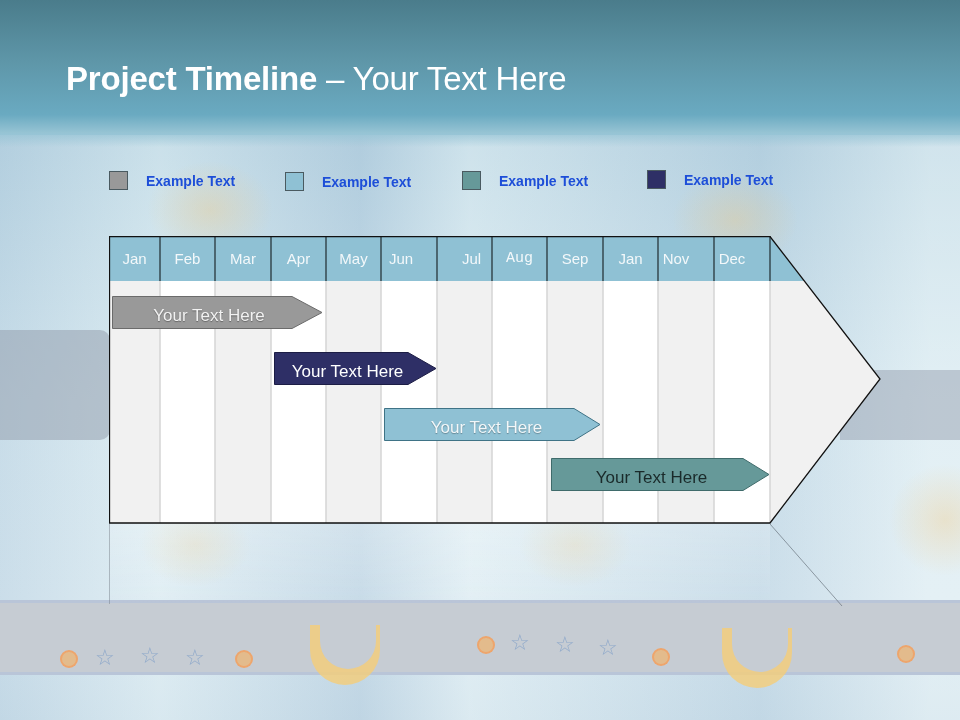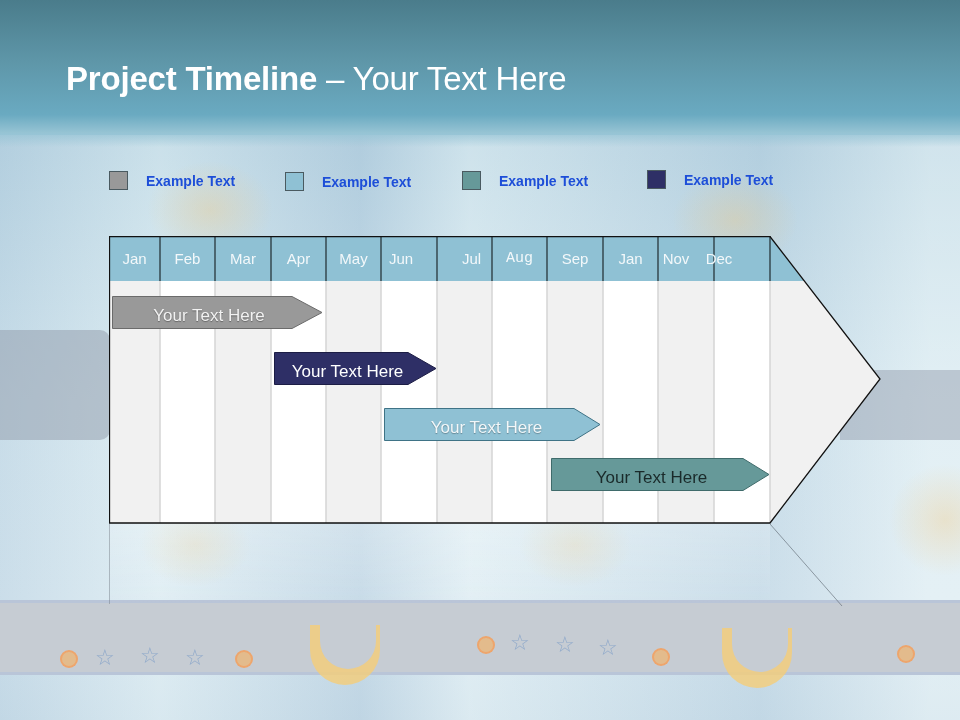--- a/index.html
+++ b/index.html
@@ -197,21 +197,21 @@
   <div class="month" style="left:51px;width:55px;">Feb</div>
   <div class="month" style="left:106px;width:56px;">Mar</div>
   <div class="month" style="left:162px;width:55px;">Apr</div>
   <div class="month" style="left:217px;width:55px;">May</div>
   <div class="month" style="left:272px;width:40px;">Jun</div>
   <div class="month" style="left:328px;width:69px;">Jul</div>
   <div class="month" style="left:383px;width:55px;font-family:Liberation Mono, monospace;">Aug</div>
   <div class="month" style="left:438px;width:56px;">Sep</div>
   <div class="month" style="left:494px;width:55px;">Jan</div>
   <div class="month" style="left:549px;width:36px;">Nov</div>
-  <div class="month" style="left:582px;width:56px;">Dec</div>
+  <div class="month" style="left:595px;width:56px;">Dec</div>
 
   <div class="bar" style="left:3px;top:60px;width:210px;color:#f2f2f2;">
     <svg class="bar-shape" width="212" height="33">
       <polygon points="0.5,0.5 180,0.5 210,16.5 180,32.5 0.5,32.5" fill="#999999" stroke="#6b6b6b" stroke-width="1"></polygon>
     </svg>
     <span class="bar-label" style="margin-right:16px;text-shadow:0 1px 1px rgba(0,0,0,0.35);">Your  Text Here</span>
   </div>
 
   <div class="bar" style="left:165px;top:116px;width:163px;color:#ffffff;">
     <svg class="bar-shape" width="165" height="33">

